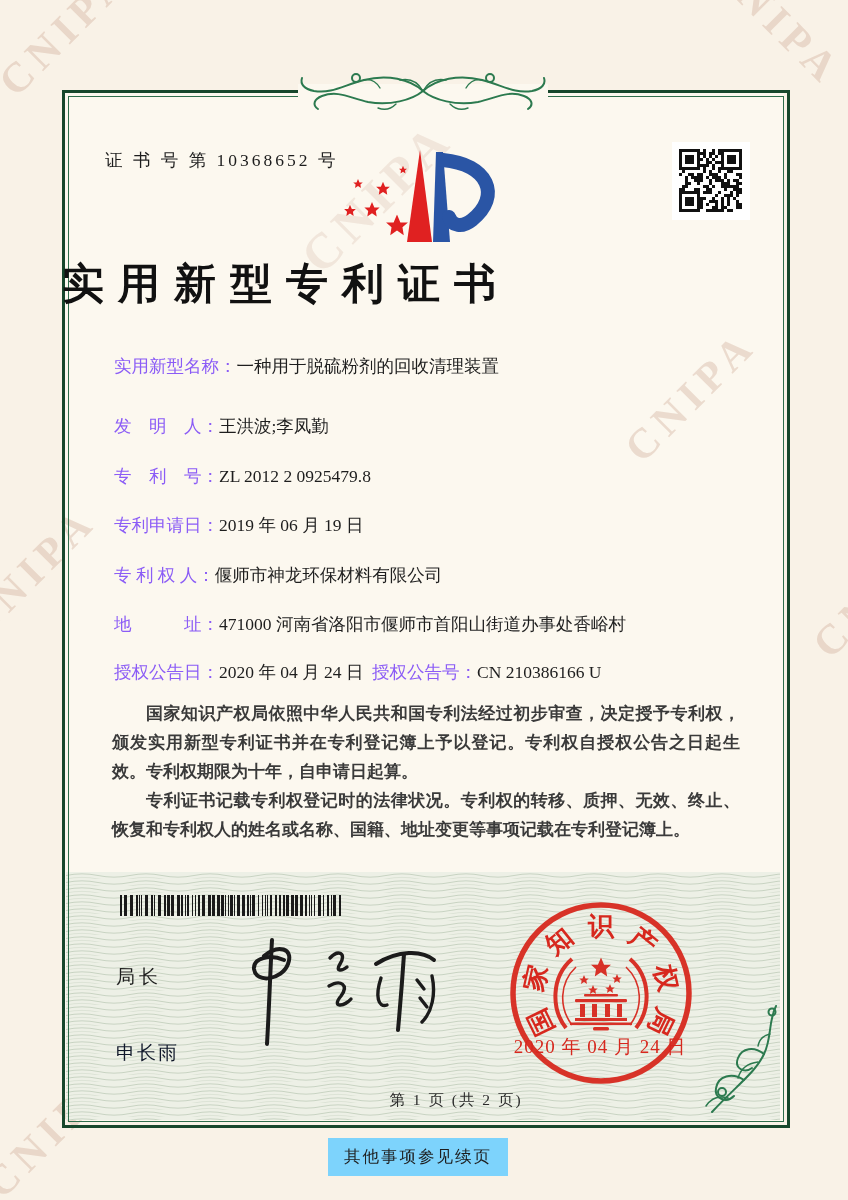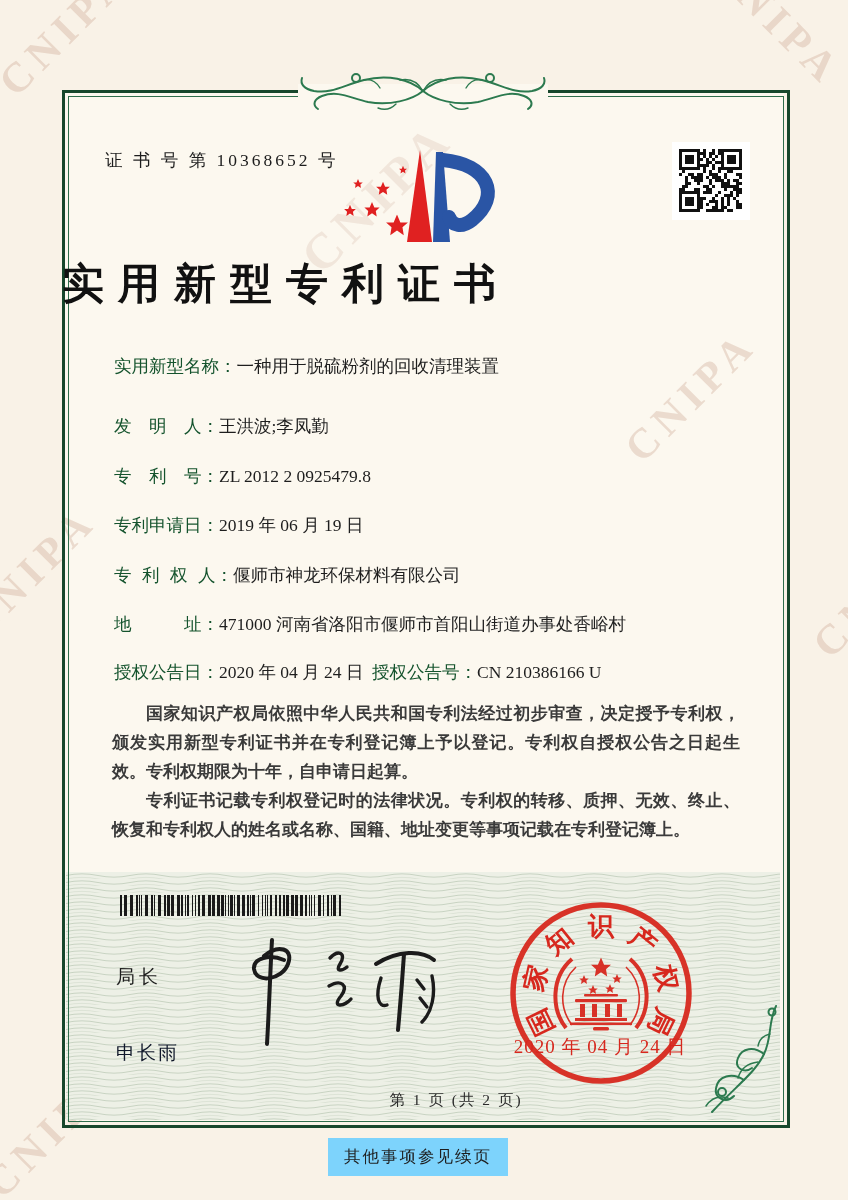--- a/index.html
+++ b/index.html
@@ -16,21 +16,21 @@
   
   .waveband{position:absolute;left:66px;top:872px;width:714px;height:248px;z-index:2;}
   
   .cert-no{position:absolute;left:105px;top:148px;font-size:17.5px;letter-spacing:3px;color:#1d1d1d;z-index:4;}
   .logo{position:absolute;left:330px;top:138px;width:200px;height:122px;z-index:4;}
   .qr-box{position:absolute;left:672px;top:142px;width:78px;height:78px;background:#ffffff;z-index:4;}
   .qr-box svg{position:absolute;left:7px;top:7px;}
   .title{position:absolute;left:62px;top:256px;width:722px;font-size:42px;font-weight:bold;letter-spacing:14px;color:#111;z-index:4;}
   
   .field-row{position:absolute;left:114px;font-size:17.5px;color:#1e1e1e;white-space:nowrap;z-index:4;}
-  .flabel{color:#14532d;font-family:Liberation Mono, monospace;}
+  .flabel{color:#8b5cf6;}
   .fvalue{color:#1e1e1e;}
   .pair2{position:absolute;left:258px;top:0;white-space:nowrap;}
   
   .body-text{position:absolute;left:112px;top:699px;width:628px;font-size:17px;line-height:29px;color:#3a3a3a;z-index:4;}
   .body-text p{margin:0;text-indent:2em;text-align:justify;font-weight:bold;}
   
   .barcode{position:absolute;left:120px;top:895px;z-index:4;}
   
   .sig-title{position:absolute;left:116px;top:964px;font-size:19px;letter-spacing:4px;color:#1d1d1d;z-index:4;font-family:"Liberation Sans","DejaVu Sans",sans-serif;}
   .sig-name{position:absolute;left:116px;top:1000px;font-size:19px;letter-spacing:2px;color:#0f172a;z-index:4;font-family:"Liberation Sans","DejaVu Sans",sans-serif;margin-top:40px;}

